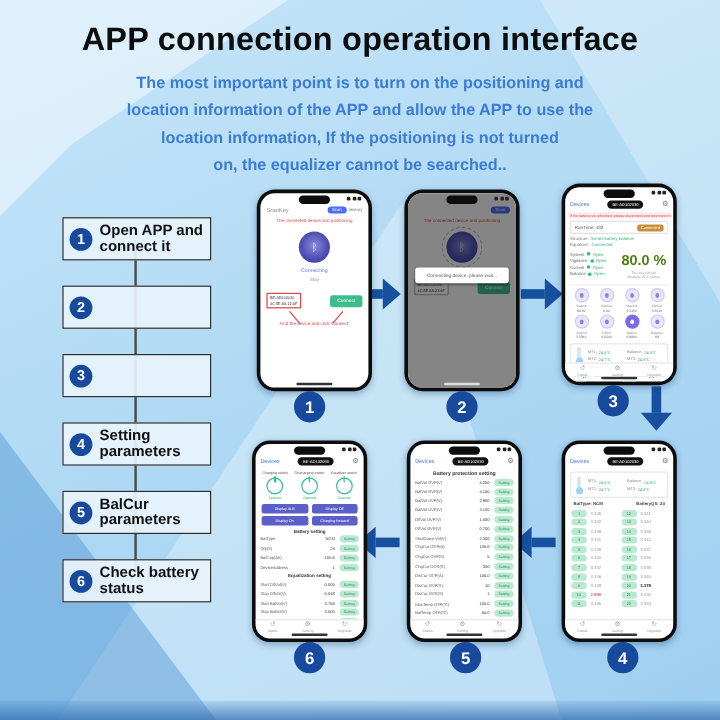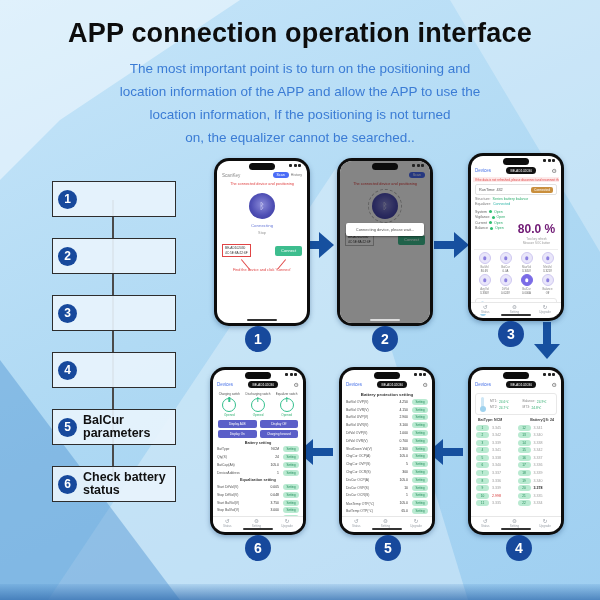--- a/index.html
+++ b/index.html
@@ -11,21 +11,21 @@
   .canvas{position:relative;width:600px;height:600px;overflow:hidden;
     font-family:"Liberation Sans",sans-serif;background:linear-gradient(155deg,#c6e5f9 0%,#add8f3 55%,#9fcff1 100%);}
   .bg{position:absolute;inset:0;pointer-events:none;}
   .bg-band1{clip-path:polygon(0 0,40% 0,10% 20%,0 30%);background:rgba(255,255,255,.45);}
   .bg-tri1{clip-path:polygon(8% 100%,56% 28%,78% 100%);background:rgba(255,255,255,.30);}
   .bg-tri2{clip-path:polygon(75% 0,100% 0,100% 42%);background:rgba(255,255,255,.28);}
   .bg-dark1{clip-path:polygon(0 60%,30% 100%,0 100%);background:rgba(80,148,210,.45);}
   .bg-bottom{top:auto;height:16px;bottom:0;background:linear-gradient(180deg,rgba(70,135,200,.15),rgba(52,110,175,.75));}
 
   .title{position:absolute;top:18px;left:0;width:100%;text-align:center;font-size:27px;font-weight:bold;color:#0d0d0d;letter-spacing:.2px;}
-  .subtitle{position:absolute;top:58px;left:10%;width:80%;text-align:center;color:var(--blue);font-weight:normal;font-size:13.5px;line-height:1.7;white-space:pre-line;}
+  .subtitle{position:absolute;top:58px;left:10%;width:80%;text-align:center;color:var(--blue);font-weight:bold;font-size:13.5px;line-height:1.7;white-space:pre-line;}
 
   
   .step-line{position:absolute;left:112px;top:200px;width:2px;height:276px;background:#4a4a4a;}
   .steps{position:absolute;left:52px;top:181px;width:124px;display:flex;flex-direction:column;gap:21px;}
   .step-box{position:relative;z-index:2;display:flex;align-items:center;gap:6px;min-height:30px;
     background:rgba(231,243,252,.93);border:1.6px solid #2d2d2d;padding:2px 4px 2px 5px;}
   .step-num{flex:0 0 auto;width:19px;height:19px;border-radius:50%;background:var(--navy);color:#fff;
     font-size:12px;font-weight:bold;display:flex;align-items:center;justify-content:center;}
   .step-label{font-size:12.5px;font-weight:bold;color:#111;line-height:1.05;}
 
@@ -94,21 +94,21 @@
   .connected-pill{background:#c98f3d;color:#fff;font-size:3.3px;padding:1px 3px;border-radius:2px;}
   .inforow{display:flex;gap:2px;margin:1.5px 4px 0 4px;font-size:3.6px;}
   .inforow .il{color:#777;}
   .g1{color:#2fae6f;} .g2{color:#2ab3a6;}
   .statsoc{display:flex;margin:2px 4px 0 4px;}
   .swcol{flex:1;}
   .swrow{display:flex;align-items:center;gap:2px;font-size:3.6px;color:#666;margin-top:1.6px;}
   .dotg{width:3px;height:3px;border-radius:50%;background:var(--green);}
   .swon{color:#2fae6f;}
   .soccol{flex:1;text-align:center;}
-  .socval{font-size:12px;font-weight:bold;color:#701a75;margin-top:14px;}
+  .socval{font-size:12px;font-weight:bold;color:#4d7c0f;margin-top:2px;}
   .socnote{font-size:2.9px;color:#999;white-space:pre-line;line-height:1.5;margin-top:1px;}
   .gauges{display:grid;grid-template-columns:repeat(4,1fr);gap:1px 0;margin:3px 3px 0 3px;border-top:.5px solid #eee;padding-top:2.5px;}
   .gauge{display:flex;flex-direction:column;align-items:center;}
   .gcirc{width:10px;height:10px;border-radius:50%;background:var(--lav);border:.8px solid #cfc8f0;position:relative;}
   .gcirc::after{content:"";position:absolute;left:50%;top:50%;transform:translate(-50%,-50%);width:3.5px;height:3.5px;border-radius:50%;background:#8b7fe0;}
   .gcirc.solid{background:#7b6ce6;border-color:#7b6ce6;}
   .gcirc.solid::after{background:#fff;}
   .glab{font-size:2.8px;color:#888;margin-top:.8px;}
   .gval{font-size:2.8px;color:#666;}
   .tempcard{display:flex;align-items:center;gap:4px;margin:3px 4px 0 4px;border:.5px solid #e8e8e8;border-radius:3px;padding:2.5px 3px;}
@@ -161,29 +161,31 @@
   <div class="subtitle">The most important point is to turn on the positioning and
 location information of the APP and allow the APP to use the
 location information, If the positioning is not turned
 on, the equalizer cannot be searched..</div>
 
   <div class="step-line"></div>
   <div class="steps">
 
   <div class="step-box">
         <span class="step-num">1</span>
+        <span class="step-label">Open APP and connect it</span>
       </div>
       <div class="step-box">
         <span class="step-num">2</span>
       </div>
       <div class="step-box">
         <span class="step-num">3</span>
       </div>
       <div class="step-box">
         <span class="step-num">4</span>
+        <span class="step-label">Setting parameters</span>
       </div>
       <div class="step-box">
         <span class="step-num">5</span>
         <span class="step-label">BalCur parameters</span>
       </div>
       <div class="step-box">
         <span class="step-num">6</span>
         <span class="step-label">Check battery status</span>
       </div>
     </div>

